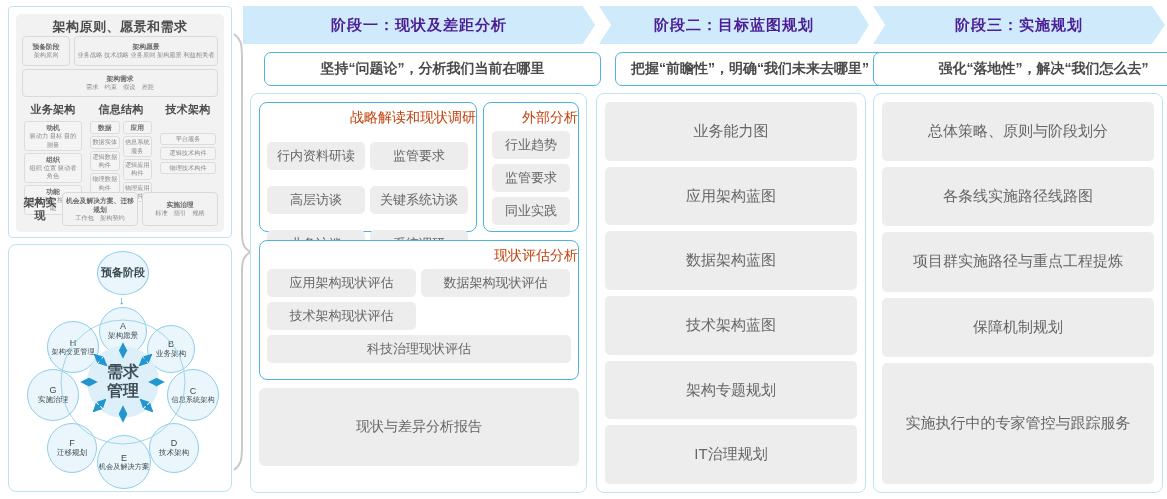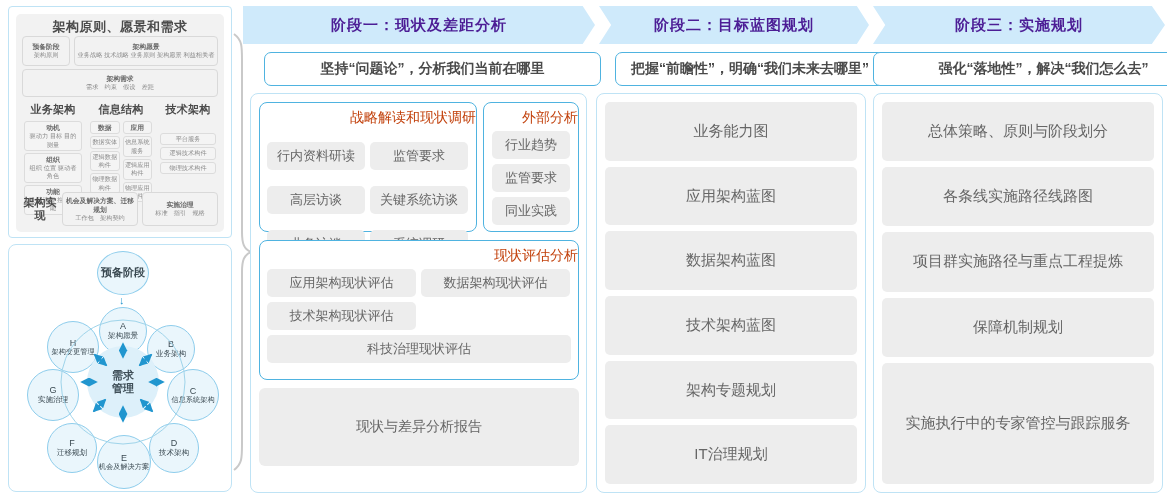--- a/index.html
+++ b/index.html
@@ -56,21 +56,21 @@
     background:#eaf6fc; border:1px solid #8ecdec;
     display:flex; flex-direction:column; align-items:center; justify-content:center;
     color:#3b4a52; text-align:center; line-height:1.15;
   }
   .node .nl{ font-size:9px; }
   .node .nt{ font-size:7.6px; }
   .center-node{
     position:absolute; left:78px; top:101px; width:72px; height:72px; border-radius:50%;
     background:#ddf0fa; border:none; display:flex; flex-direction:column;
     align-items:center; justify-content:center; color:#3f4f58;
-    font-size:11px; font-weight:bold; line-height:1.18;
+    font-size:16px; font-weight:bold; line-height:1.18;
   }
   .arr{ position:absolute; color:#2196cf; font-size:11px; line-height:1; }
 
   
   #brace{ position:absolute; left:230px; top:32px; width:22px; height:440px; }
 
   
   .phase-arrow{
     position:absolute; top:6px; height:38px;
     background:#cfeafb; color:#4c1d95;

